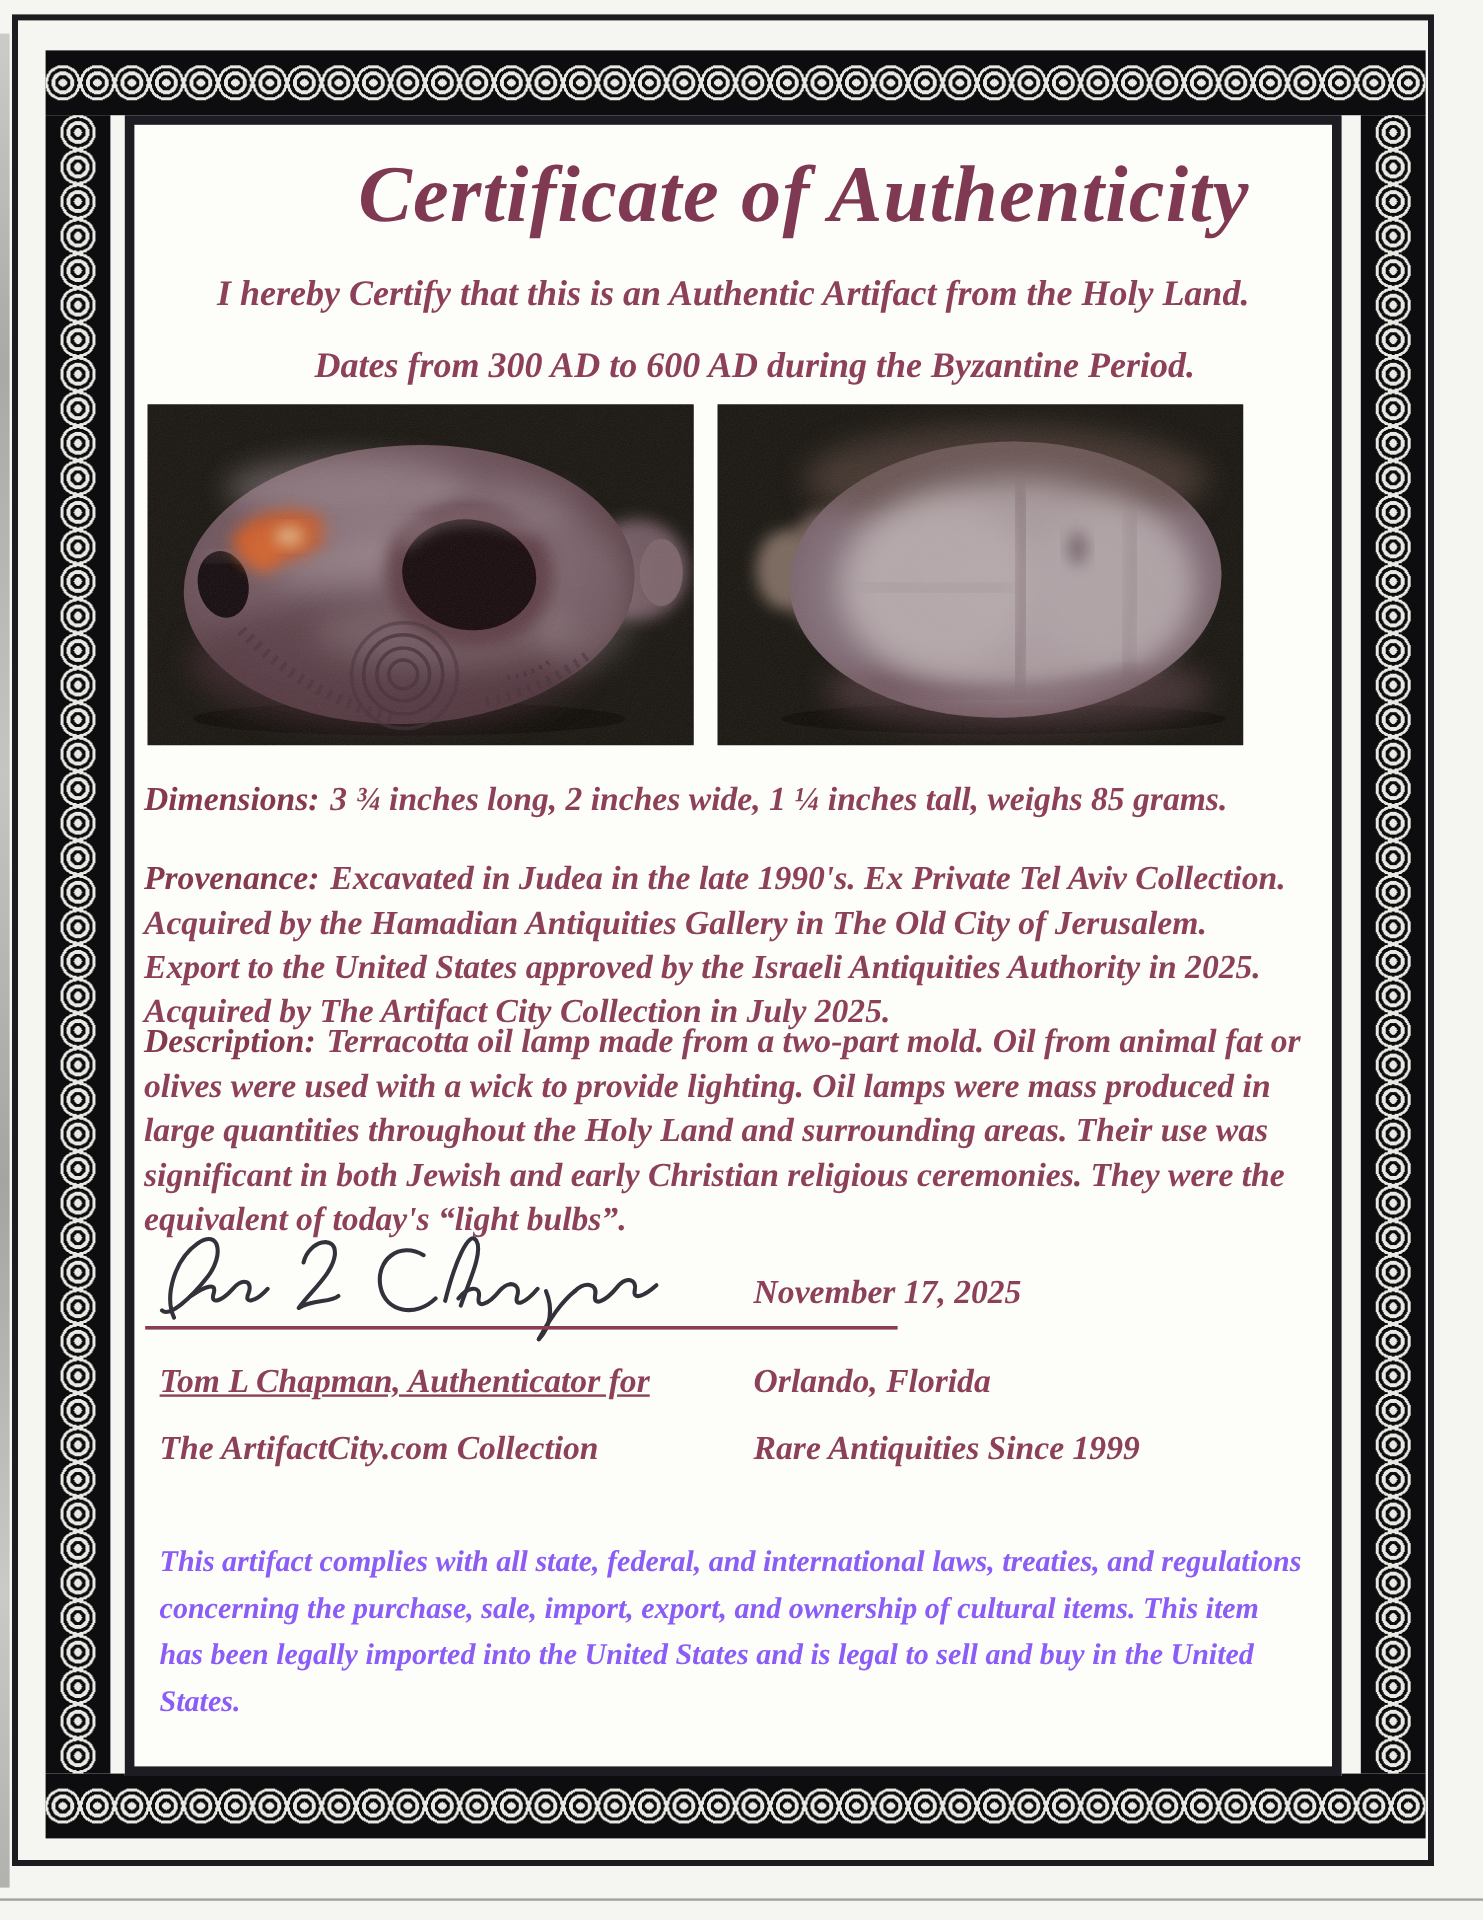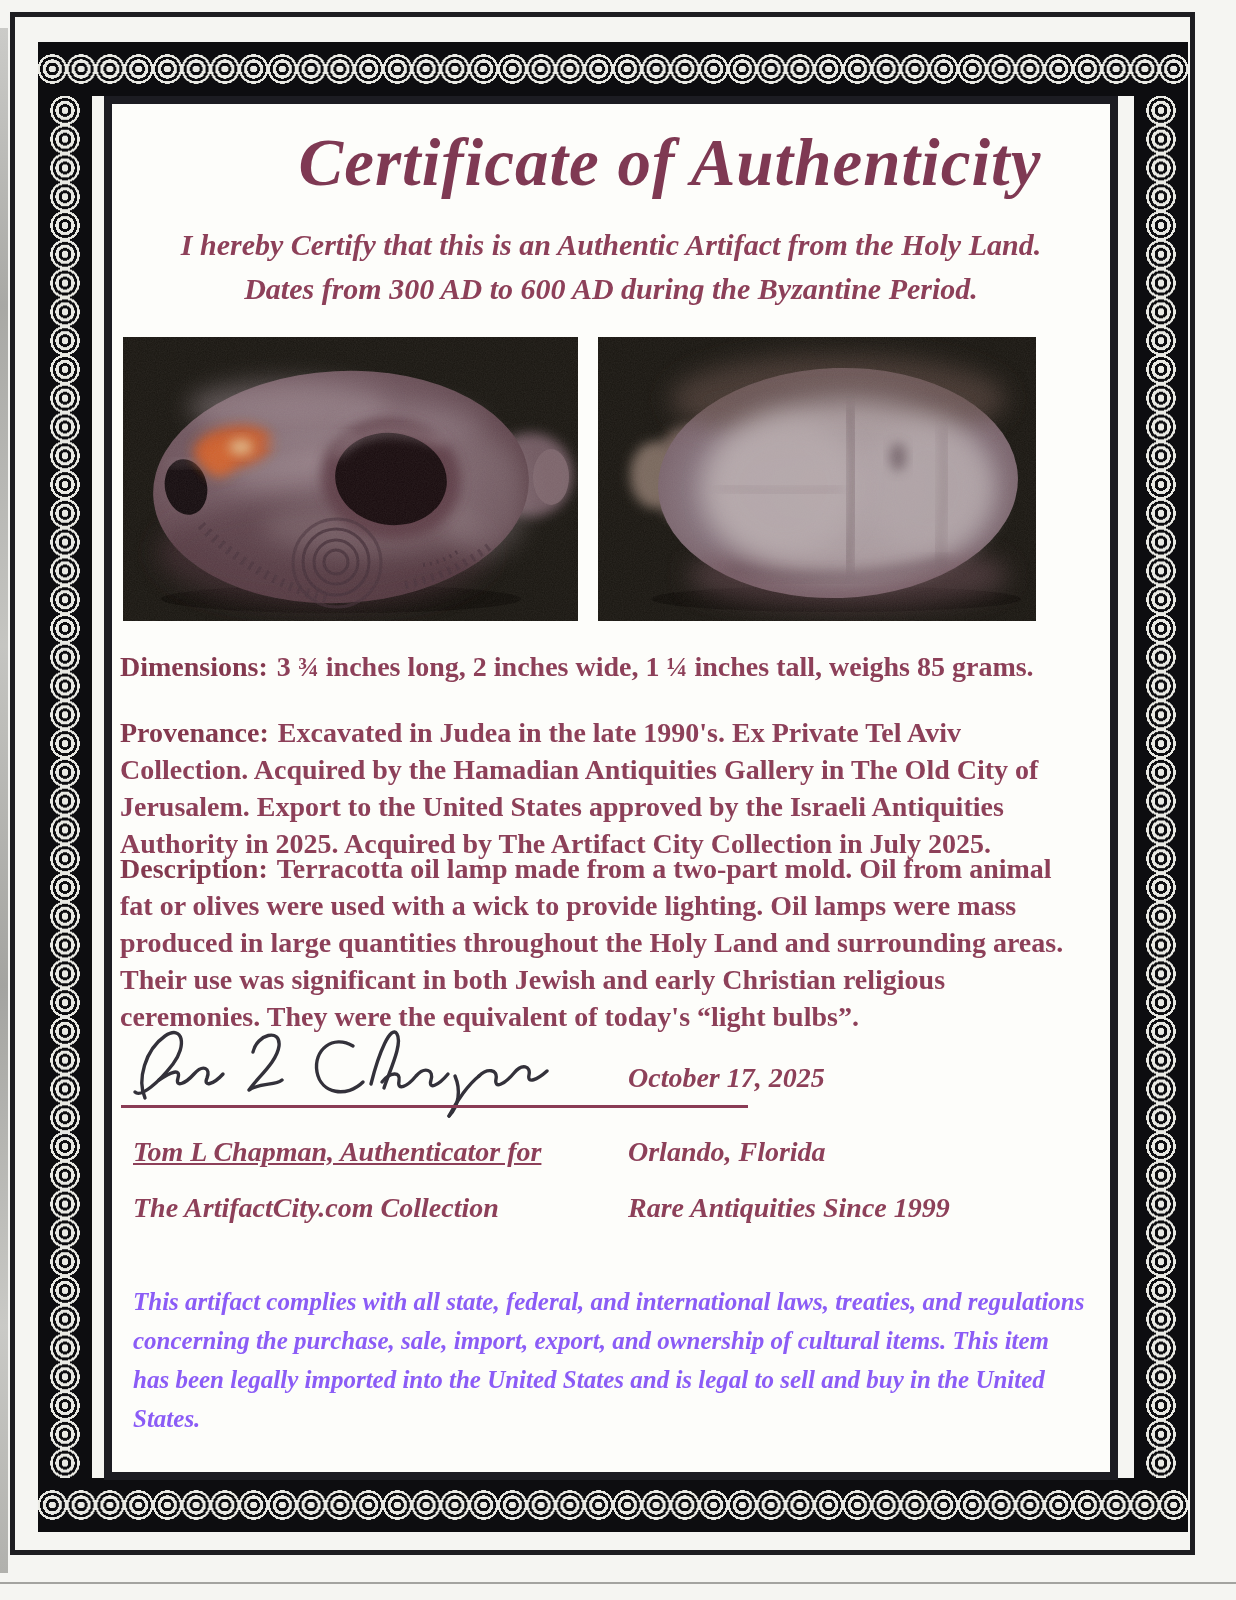--- a/index.html
+++ b/index.html
@@ -27,23 +27,23 @@
   .bstrip.v.left{left:38px;}
   .bstrip.v.right{left:1134px;}
   .inner-frame{position:absolute;left:104px;top:96px;width:1014px;height:1384px;
     box-sizing:border-box;border:8px solid #1c1c22;background:#fdfdfa;}
   
   .ttl{position:absolute;left:104px;top:124px;width:1132px;margin:0;text-align:center;
     font-size:67px;font-style:italic;font-weight:700;color:#7f3953;letter-spacing:1px;}
   .cline{position:absolute;left:104px;width:1014px;margin:0;text-align:center;
     font-size:30px;font-style:italic;font-weight:700;color:#8d4059;}
   .certify{top:228px;}
-  .dates{top:272px;}
+  .dates{top:288px;padding-left:18px;}
   .para{position:absolute;left:120px;width:968px;margin:0;font-size:28px;line-height:37px;
-    font-weight:700;color:#8d4059;}
+    font-style:italic;font-weight:700;color:#8d4059;}
   .para .lbl{color:#84394f;margin-right:9px;}
   .dim{top:648px;}
   .prov{top:714px;}
   .desc{top:850px;}
   .legal{position:absolute;left:133px;top:1282px;width:955px;margin:0;font-size:25px;
     line-height:39px;font-style:italic;font-weight:700;color:#8b5cf6;}
   .sig-block{position:absolute;left:115px;top:1016px;width:450px;height:104px;}
   .sig-underline{position:absolute;left:121px;top:1105px;width:627px;height:3px;background:#8a3c55;}
   .small-line{position:absolute;margin:0;font-size:28px;font-style:italic;font-weight:700;color:#8d4059;}
   .signer1{left:133px;top:1136px;text-decoration:underline;}
@@ -199,19 +199,19 @@
         <path d="M340 60 C346 74 344 90 334 100"></path>
         <path d="M334 100 C342 84 354 68 364 60"></path>
         <path d="M364 60 C372 52 383 53 381 63 C379 73 389 69 399 57 C407 47 416 50 414 59 C412 68 422 64 432 55"></path>
       </g>
     </svg>
   </div>
   <div class="sig-underline"></div>
 
   <p class="small-line signer1">Tom L Chapman, Authenticator for</p>
   <p class="small-line signer2">The ArtifactCity.com Collection</p>
-  <p class="small-line sdate">October 17, 2025</p>
+  <p class="small-line sdate">November 17, 2025</p>
   <p class="small-line sloc">Orlando, Florida</p>
   <p class="small-line stag">Rare Antiquities Since 1999</p>
 
   <p class="legal">This artifact complies with all state, federal, and international laws, treaties, and regulations concerning the purchase, sale, import, export, and ownership of cultural items. This item has been legally imported into the United States and is legal to sell and buy in the United States.</p>
 
 </div>
 
 </body></html>

